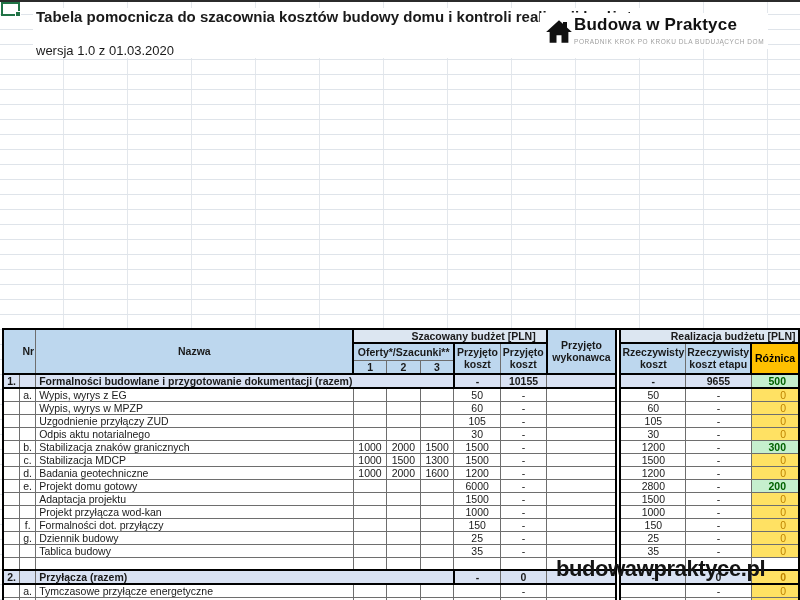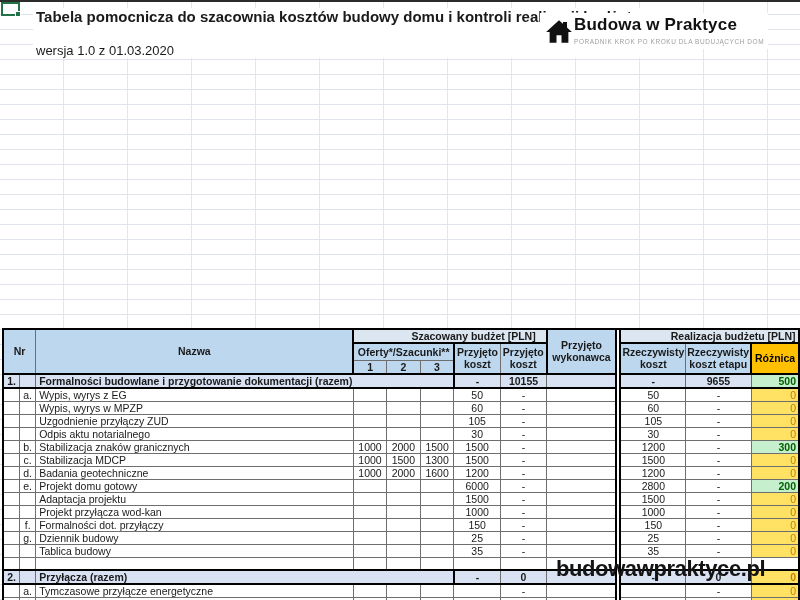--- a/index.html
+++ b/index.html
@@ -36,35 +36,35 @@
   .fnote { background:#fff; width:max-content; padding:0 2px; white-space:nowrap; }
 
   table.sheet { position:absolute; left:2px; top:328px; border-collapse:collapse; table-layout:fixed; font-size:10.5px; line-height:12px; }
   .sheet th, .sheet td { border:1px solid #6e6e6e; padding:0 1px; vertical-align:middle; }
   .sheet td { background:#fff; }
   .sheet th { background:#bdd7ee; font-weight:bold; text-align:center; white-space:pre-line; }
   tr.h1 { height:13px; } tr.h2 { height:17px; } tr.h3 { height:12px; }
   tbody tr { height:13px; }
   tr.h1 th { border-top:2px solid #000; }
   th.c-szac, th.c-real { background:#dce6f1; border:2px solid #000;padding-left:48px; }
-  th.c-nrhdr { border-left:2px solid #000; }
+  th.c-nrhdr { border-left:2px solid #000;text-align:right; }
   th.c-namehdr { border-right:2px solid #000; }
   th.c-oferty, th.c-sub3 { border-right-color:#000; border-right-width:2px; }
   th.c-pkh2 { border-right:2px solid #000; }
   th.c-wykhdr { border-right:2px solid #000; }
   th.c-diffh { background:#ffc000; color:#000; border:2px solid #000; }
   th.c-rkh1 { border-left:2px solid #000; }
 
   td.c-num { text-align:center; border-left:2px solid #000; }
   td.c-letter { text-align:center; }
   td.c-name { text-align:left; padding-left:3px; white-space:nowrap;margin-left:24px; }
   td.c-o1, td.c-o2, td.c-o3, td.c-pk, td.c-pkr, td.c-rk, td.c-rke { text-align:center; }
   td.c-wyk { border-right:2px solid #000; }
   td.c-rk { border-left:2px solid #000; }
-  td.c-diff { text-align:right; padding-right:2px; border-right:2px solid #000; }
+  td.c-diff { text-align:right; padding-right:12px; border-right:2px solid #000; }
   td.c-gap { background:#fff !important; border-top-style:hidden !important; border-bottom-style:hidden !important; border-left-style:none; border-right-style:none; }
   th.c-gap { background:#fff; border-top-style:hidden; border-bottom-style:hidden; border-left-style:none; border-right-style:none; }
   tbody tr:first-child td { border-top:2px solid #000; }
   tr.group td { border-top:2px solid #000; border-bottom:2px solid #000; background:#d9e2f3; font-weight:bold; }
   tr.group td.c-name, tr.group td.c-o1, tr.group td.c-o2 { border-right-style:hidden; }
   tr.group td.c-o3 { border-right:2px solid #000; }
   td.green { background:#c6efce !important; color:#006100; font-weight:bold; }
   td.yellow { background:#ffe163 !important; color:#bf8400; }
 
   .watermark { position:absolute; left:556px; top:556px; font-size:22px; font-weight:800; letter-spacing:-0.4px; color:#141414; white-space:nowrap; z-index:9; }

